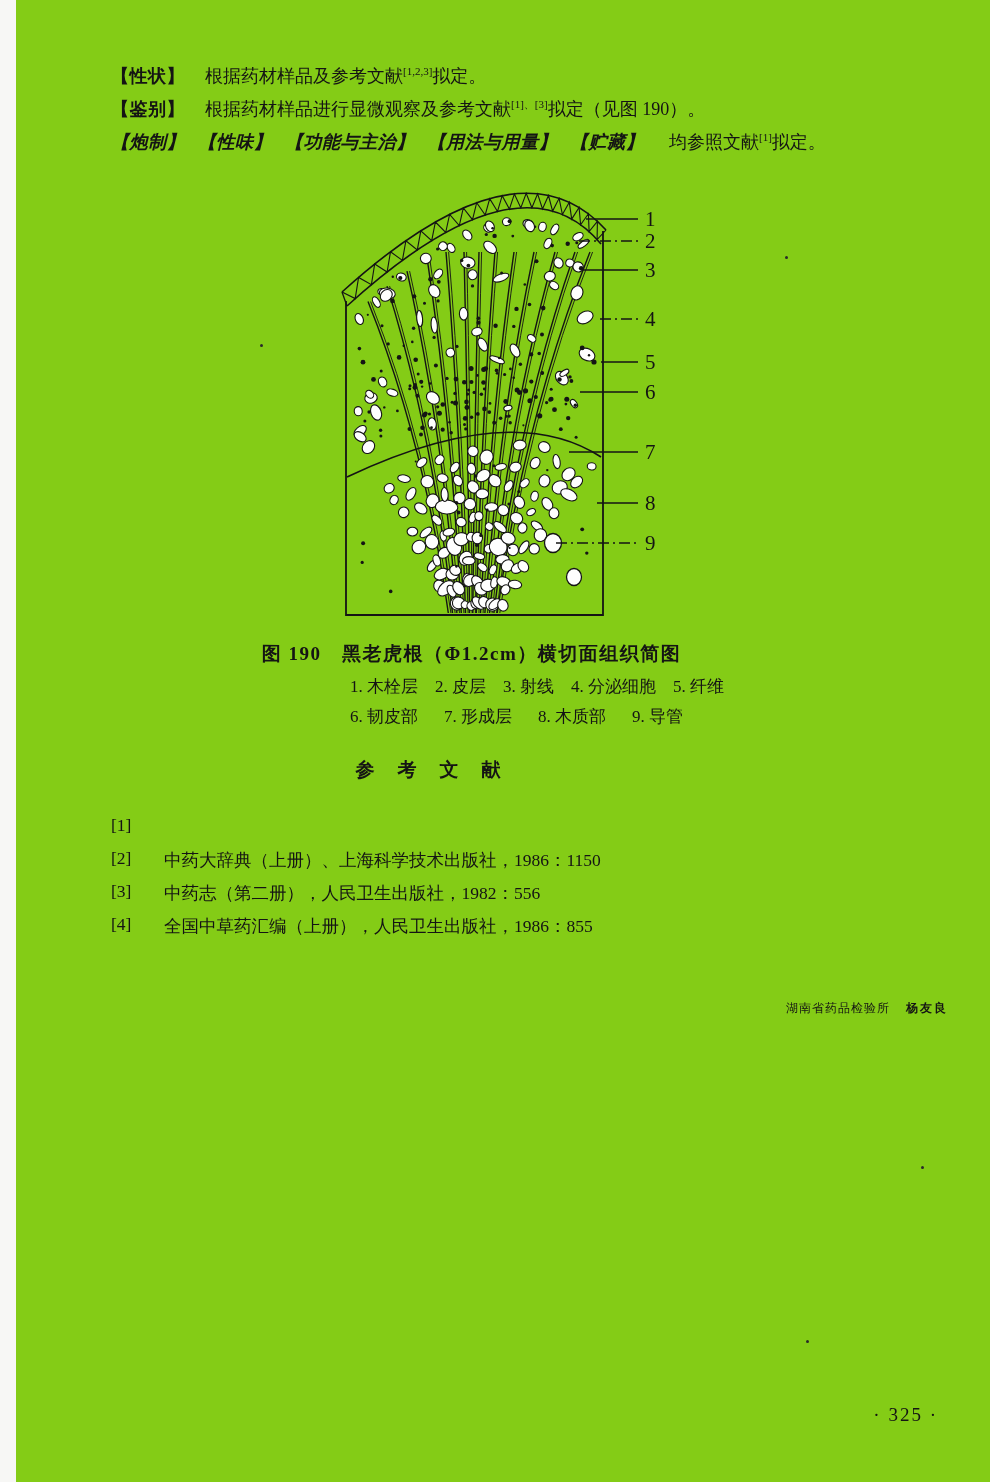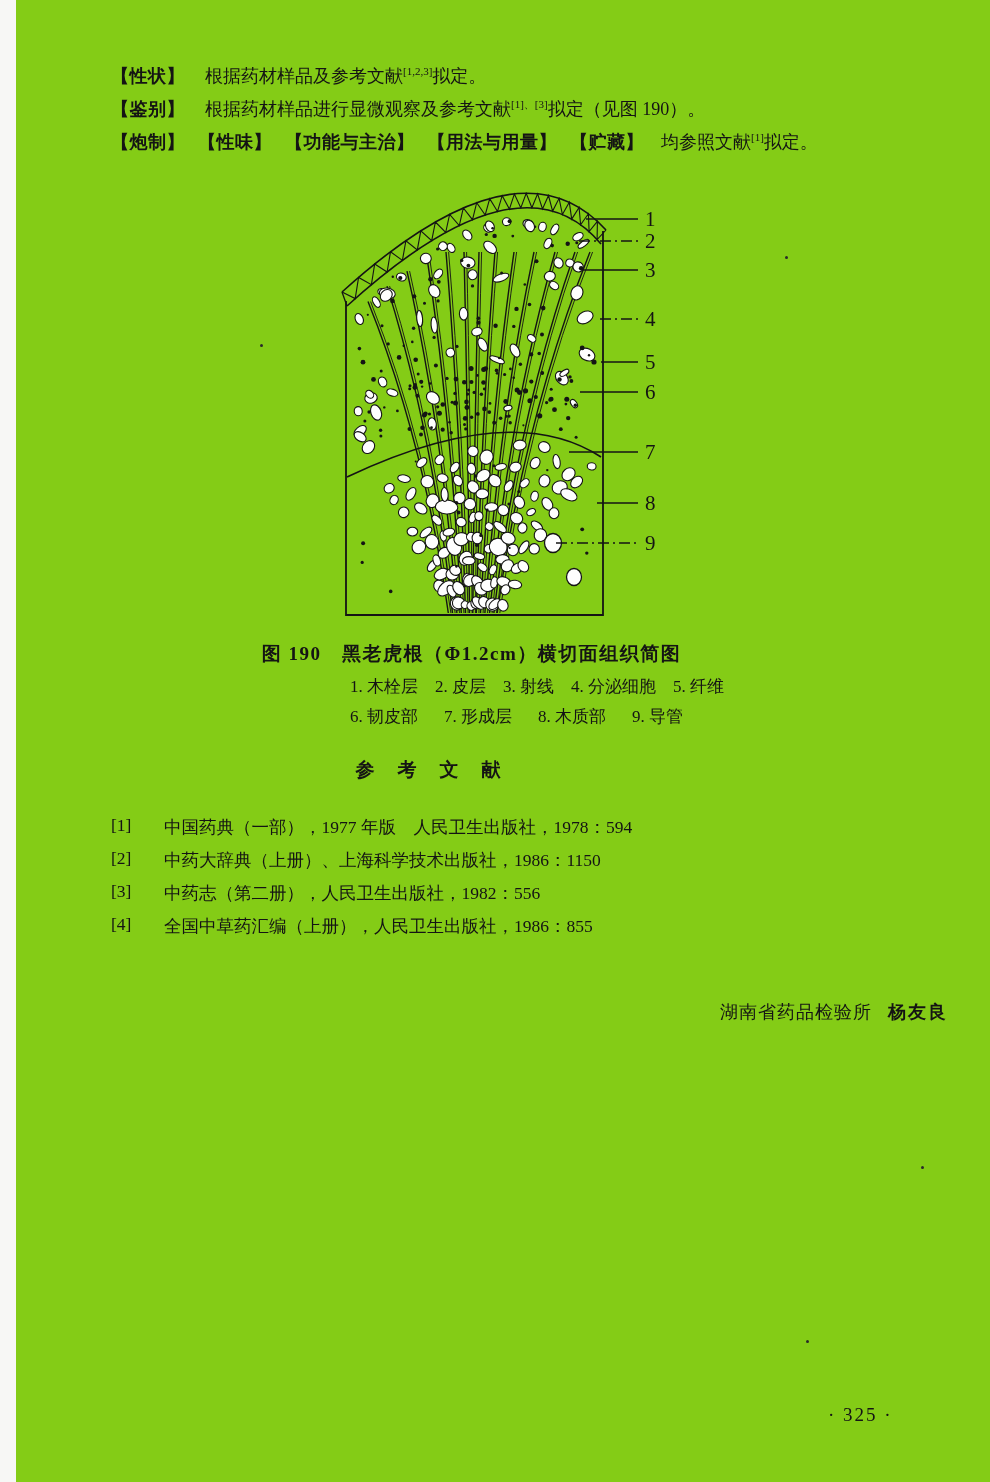--- a/index.html
+++ b/index.html
@@ -6,42 +6,42 @@
   body{
     width:990px;height:1482px;position:relative;background:#f7f7f5;
     font-family:"Liberation Serif","DejaVu Serif",serif;color:#141414;
     overflow:hidden;
   }
   .page{position:absolute;left:16px;top:0;width:990px;height:1482px;background:#84cc16;}
   
   .head-block{position:absolute;left:95px;top:60px;width:840px;font-size:18px;line-height:33px;}
   .head-line{white-space:nowrap;}
   .sec-label{font-weight:bold;margin-right:20px;letter-spacing:0.5px;}
-  .sec-label.multi{margin-right:13px;}
-  .lead-gap{margin-left:4px;}
+  .sec-label.multi{margin-right:13px;font-style:italic;}
+  .lead-gap{margin-left:12px;}
   sup.ref-sup{font-size:11px;vertical-align:super;line-height:0;}
   
   #fig{position:absolute;left:300px;top:180px;width:380px;height:455px;}
   .fig-caption{position:absolute;left:0;top:641px;width:911px;text-align:center;
     font-size:19px;font-weight:bold;letter-spacing:1.5px;white-space:nowrap;}
   .legend-row{position:absolute;left:288px;white-space:nowrap;font-size:17px;display:flex;gap:17px;margin-left:46px;}
   .legend-row.r1{top:675px;}
   .legend-row.r2{top:705px;gap:26px;}
   
   .ref-heading{position:absolute;left:0;top:757px;width:826px;text-align:center;
     font-size:19px;font-weight:bold;letter-spacing:2px;}
   .ref-list{position:absolute;left:95px;top:815px;width:800px;font-size:17.5px;}
   .ref-item{display:flex;height:33px;align-items:flex-start;white-space:nowrap;}
   .ref-num{width:53px;flex:0 0 53px;}
   
-  .attribution{position:absolute;right:58px;top:1000px;font-size:18px;white-space:nowrap;}
+  .attribution{position:absolute;right:58px;top:1000px;font-size:12px;white-space:nowrap;}
   .attribution .org{letter-spacing:1px;}
   .attribution .name{font-weight:bold;margin-left:16px;letter-spacing:2px;}
   
-  .page-number{position:absolute;left:812px;top:1404px;width:110px;text-align:left;
+  .page-number{position:absolute;left:812px;top:1404px;width:110px;text-align:right;
     font-size:19px;letter-spacing:2px;}
   
   .speck{position:absolute;background:#2a2a2a;border-radius:50%;}
 </style>
 </head>
 <body>
 
 <div class="page">
 
   <div class="head-block">
@@ -452,21 +452,20 @@
     <span>6. 韧皮部</span>
     <span>7. 形成层</span>
     <span>8. 木质部</span>
     <span>9. 导管</span>
   </div>
 
   <div class="ref-heading">参　考　文　献</div>
   <div class="ref-list">
     <div class="ref-item">
       <span class="ref-num">[1]</span>
-      <span>中国药典（一部），1977 年版　人民卫生出版社，1978：594</span>
     </div>
     <div class="ref-item">
       <span class="ref-num">[2]</span>
       <span>中药大辞典（上册）、上海科学技术出版社，1986：1150</span>
     </div>
     <div class="ref-item">
       <span class="ref-num">[3]</span>
       <span>中药志（第二册），人民卫生出版社，1982：556</span>
     </div>
     <div class="ref-item">

